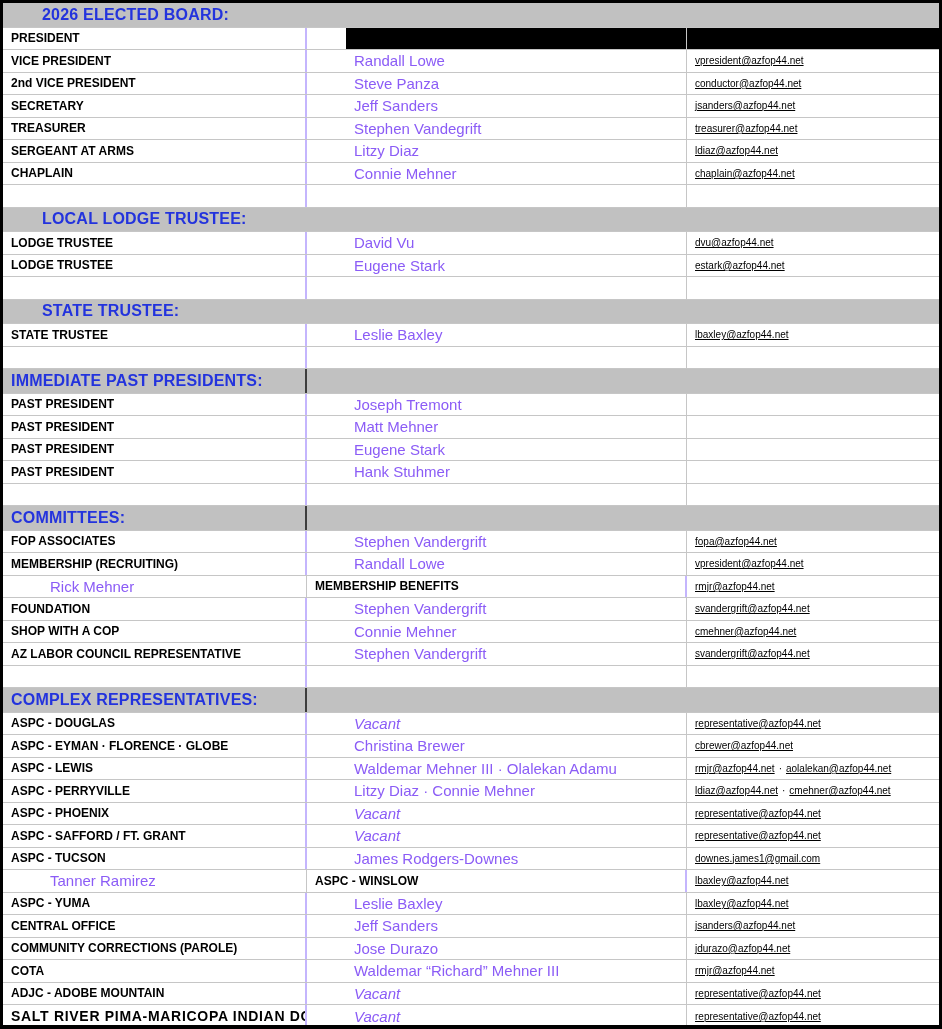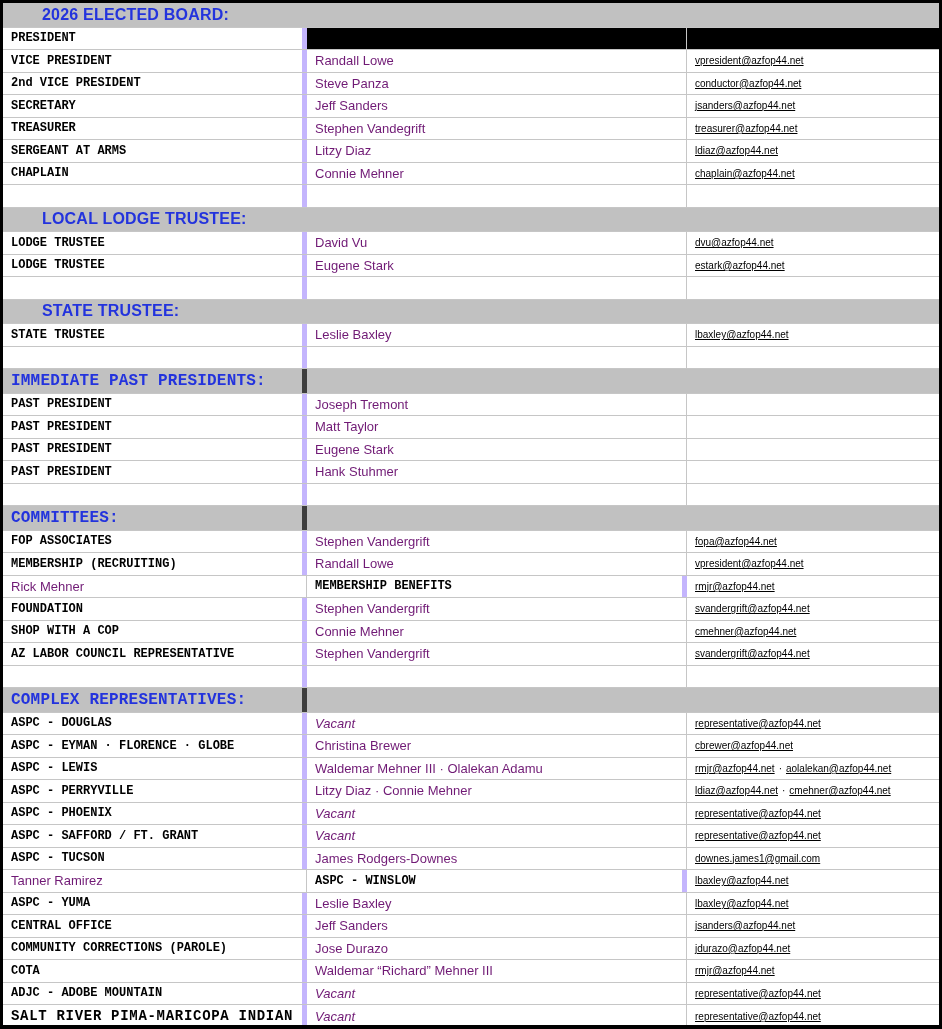--- a/index.html
+++ b/index.html
@@ -35,30 +35,30 @@
   }
   .cell {
     box-sizing: border-box;
     display: flex;
     align-items: center;
     padding: 0 8px;
     overflow: hidden;
     white-space: nowrap;
   }
   .c1 {
-    border-right: 5px solid #c4b5fd;
+    border-right: 2px solid #c4b5fd;
     font-weight: bold;
     font-size: 12px;
     color: #000;
-    font-family: Liberation Mono, monospace;
   }
   .c2 {
     border-right: 1px solid #c6c6c6;
-    font-size: 13px;
-    color: #701a75;
+    font-size: 15px;
+    color: #8b5cf6;
+    margin-left: 39px;
   }
   .c3 { font-size: 10px; color: #000; }
   .merged-all { grid-column: 1 / -1; padding-left: 39px; }
   .merged-right { grid-column: 2 / -1; }
   .header .cell { border-right-color: #3e3e3e; }
   .header .merged-all, .header .merged-right { border-right: none; }
   .hdr-text {
     color: #2333dd;
     font-weight: bold;
     font-size: 16px;
@@ -227,21 +227,21 @@
       <div class="cell c2">
         <span>Joseph Tremont</span>
       </div>
       <div class="cell c3"></div>
     </div>
     <div class="row data">
       <div class="cell c1">
         <span>PAST PRESIDENT</span>
       </div>
       <div class="cell c2">
-        <span>Matt Taylor</span>
+        <span>Matt Mehner</span>
       </div>
       <div class="cell c3"></div>
     </div>
     <div class="row data">
       <div class="cell c1">
         <span>PAST PRESIDENT</span>
       </div>
       <div class="cell c2">
         <span>Eugene Stark</span>
       </div>

